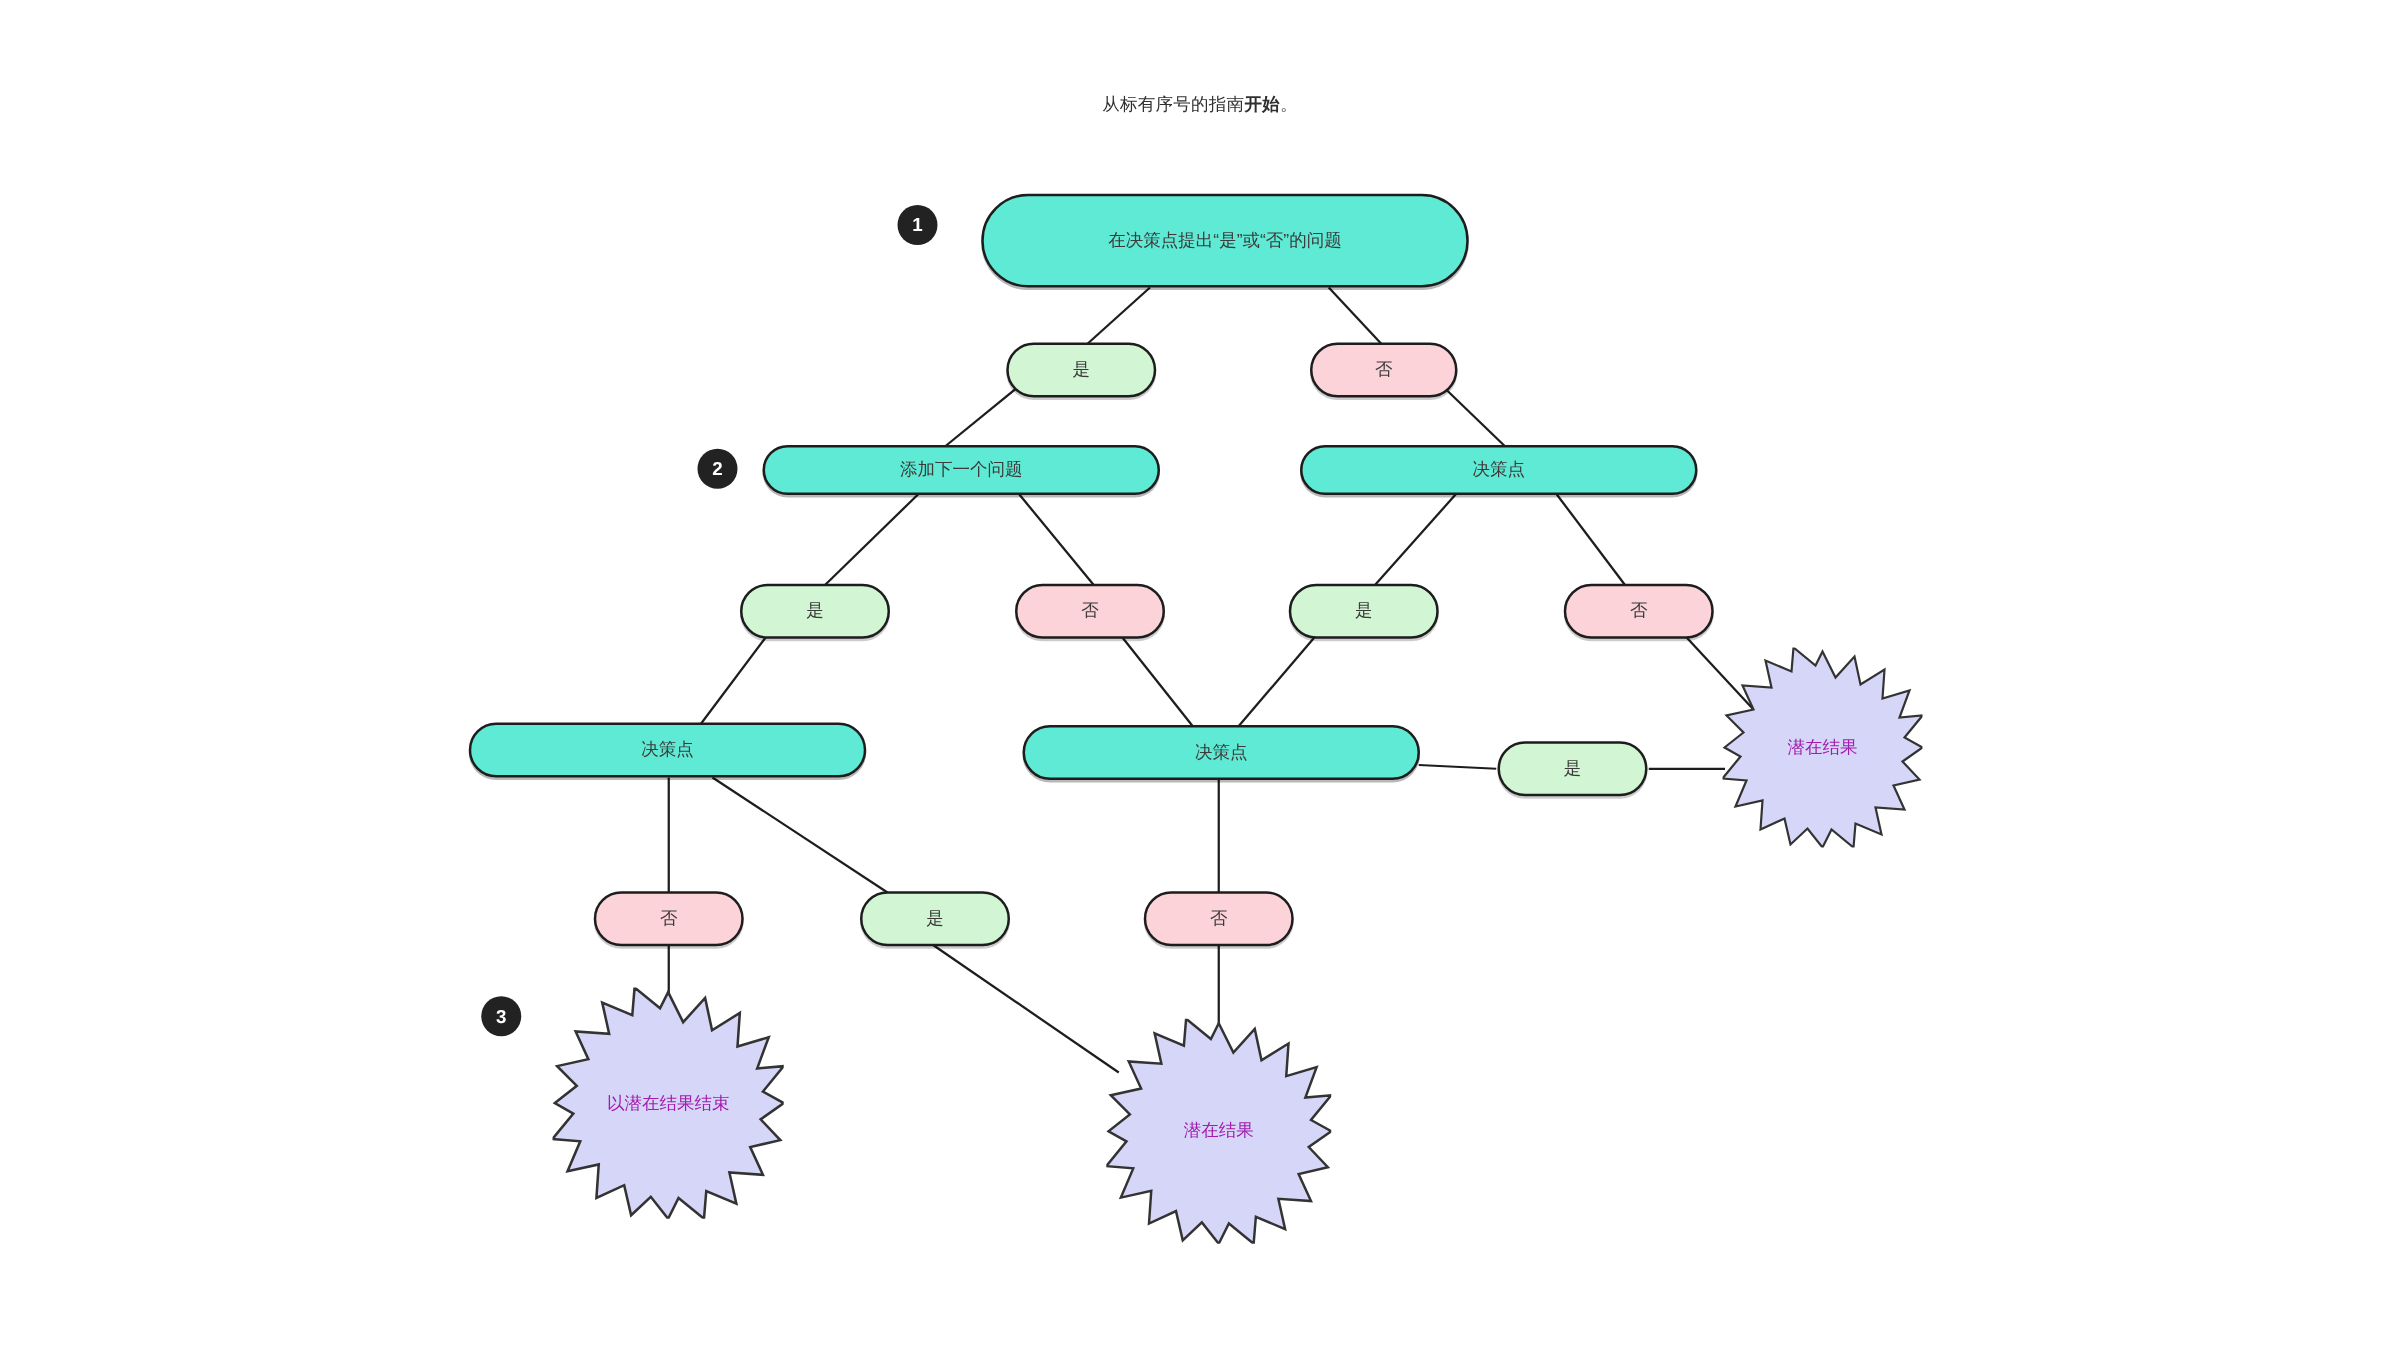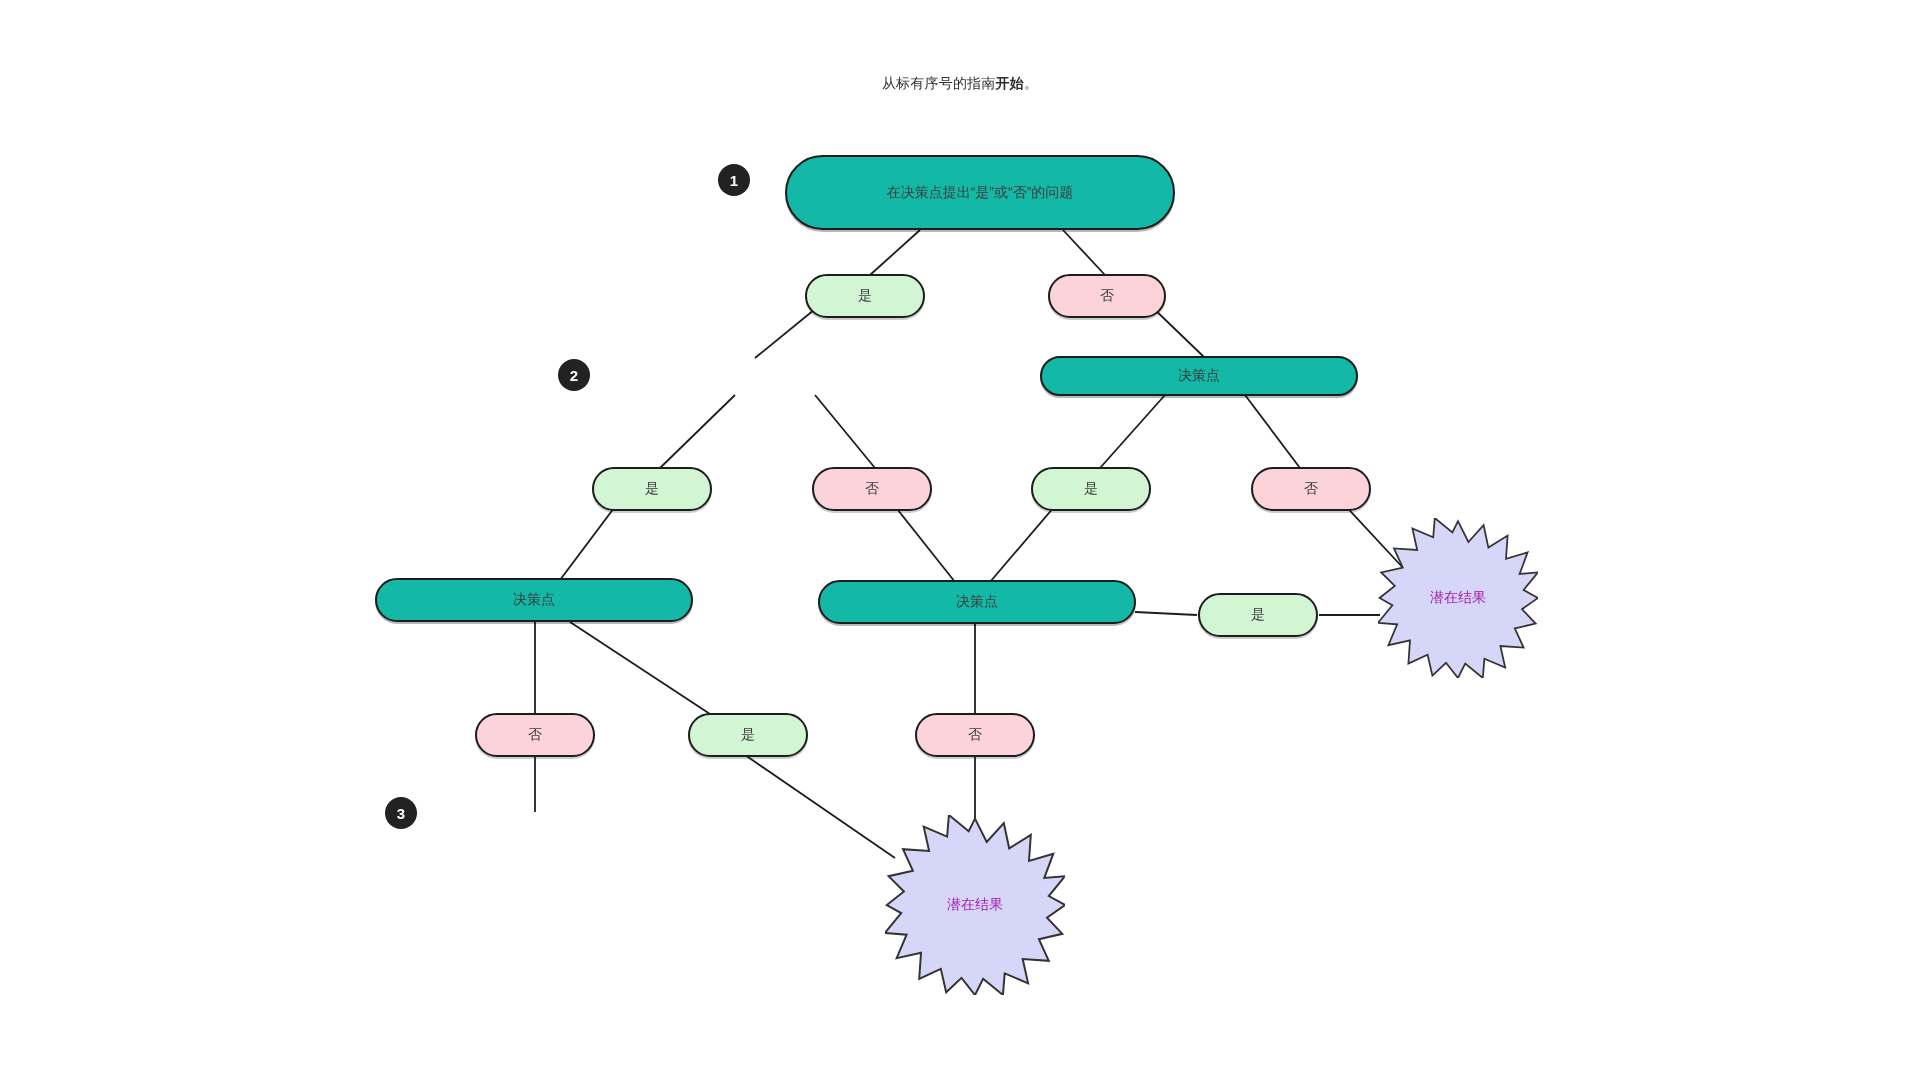--- a/index.html
+++ b/index.html
@@ -49,21 +49,21 @@
     text-align: center;
     border: 2px solid #1d1d1d;
     border-radius: 999px;
     font-size: 14px;
     line-height: 1.25;
     color: #3b3b3b;
     padding: 0 14px;
     white-space: nowrap;
   }
   .node.process {
-    background: #14b8a6;
+    background: #5eead4;
     box-shadow: 0 2px 0 rgba(0,0,0,.28);
   }
   .node.yes {
     background: #d2f6d3;
     font-size: 14px;
     box-shadow: 0 2px 0 rgba(0,0,0,.20);
   }
   .node.no {
     background: #fbd3d8;
     font-size: 14px;
@@ -153,20 +153,21 @@
 
   <div class="badge" style="left:718px; top:164px;">1</div>
   <div class="badge" style="left:558px; top:359px;">2</div>
   <div class="badge" style="left:385px; top:797px;">3</div>
 
   <div class="node process" style="left:785px; top:155px; width:390px; height:75px;">在决策点提出“是”或“否”的问题</div>
 
   <div class="node yes" style="left:805px; top:274px; width:120px; height:44px;">是</div>
   <div class="node no" style="left:1048px; top:274px; width:118px; height:44px;">否</div>
 
+  <div class="node process" style="left:610px; top:356px; width:318px; height:40px;">添加下一个问题</div>
   <div class="node process" style="left:1040px; top:356px; width:318px; height:40px;">决策点</div>
 
   <div class="node yes" style="left:592px; top:467px; width:120px; height:44px;">是</div>
   <div class="node no" style="left:812px; top:467px; width:120px; height:44px;">否</div>
   <div class="node yes" style="left:1031px; top:467px; width:120px; height:44px;">是</div>
   <div class="node no" style="left:1251px; top:467px; width:120px; height:44px;">否</div>
 
   <div class="node process" style="left:375px; top:578px; width:318px; height:44px;">决策点</div>
   <div class="node process" style="left:818px; top:580px; width:318px; height:44px;">决策点</div>
 
@@ -175,20 +176,26 @@
   <div class="node no" style="left:915px; top:713px; width:120px; height:44px;">否</div>
   <div class="node yes" style="left:1198px; top:593px; width:120px; height:44px;">是</div>
 
   <div class="star-wrap" style="left:1378px; top:518px; width:160px; height:160px;">
     <svg width="160" height="160" viewBox="0 0 200 200">
       <polygon points="100,4 113,30 132,9 138,37 162,22 160,51 187,43 177,70 200,68 182,90 200,100 180,114 197,132 171,138 182,162 153,160 159,187 133,176 131,200 109,182 100,200 85,181 68,197 62,171 38,182 40,153 13,159 24,133 0,131 18,109 2,100 21,85 4,68 31,62 20,38 49,40 43,13 69,24 71,0 93,18" fill="#d6d6f8" stroke="#333" stroke-width="2.2" stroke-linejoin="miter"></polygon>
     </svg>
     <div class="star-label">潜在结果</div>
   </div>
 
+  <div class="star-wrap" style="left:442px; top:790px; width:185px; height:185px;">
+    <svg width="185" height="185" viewBox="0 0 200 200">
+      <polygon points="100,4 113,30 132,9 138,37 162,22 160,51 187,43 177,70 200,68 182,90 200,100 180,114 197,132 171,138 182,162 153,160 159,187 133,176 131,200 109,182 100,200 85,181 68,197 62,171 38,182 40,153 13,159 24,133 0,131 18,109 2,100 21,85 4,68 31,62 20,38 49,40 43,13 69,24 71,0 93,18" fill="#d6d6f8" stroke="#333" stroke-width="2.2" stroke-linejoin="miter"></polygon>
+    </svg>
+    <div class="star-label">以潜在结果结束</div>
+  </div>
 
   <div class="star-wrap" style="left:885px; top:815px; width:180px; height:180px;">
     <svg width="180" height="180" viewBox="0 0 200 200">
       <polygon points="100,4 113,30 132,9 138,37 162,22 160,51 187,43 177,70 200,68 182,90 200,100 180,114 197,132 171,138 182,162 153,160 159,187 133,176 131,200 109,182 100,200 85,181 68,197 62,171 38,182 40,153 13,159 24,133 0,131 18,109 2,100 21,85 4,68 31,62 20,38 49,40 43,13 69,24 71,0 93,18" fill="#d6d6f8" stroke="#333" stroke-width="2.2" stroke-linejoin="miter"></polygon>
     </svg>
     <div class="star-label">潜在结果</div>
   </div>
 
 </div>
 

